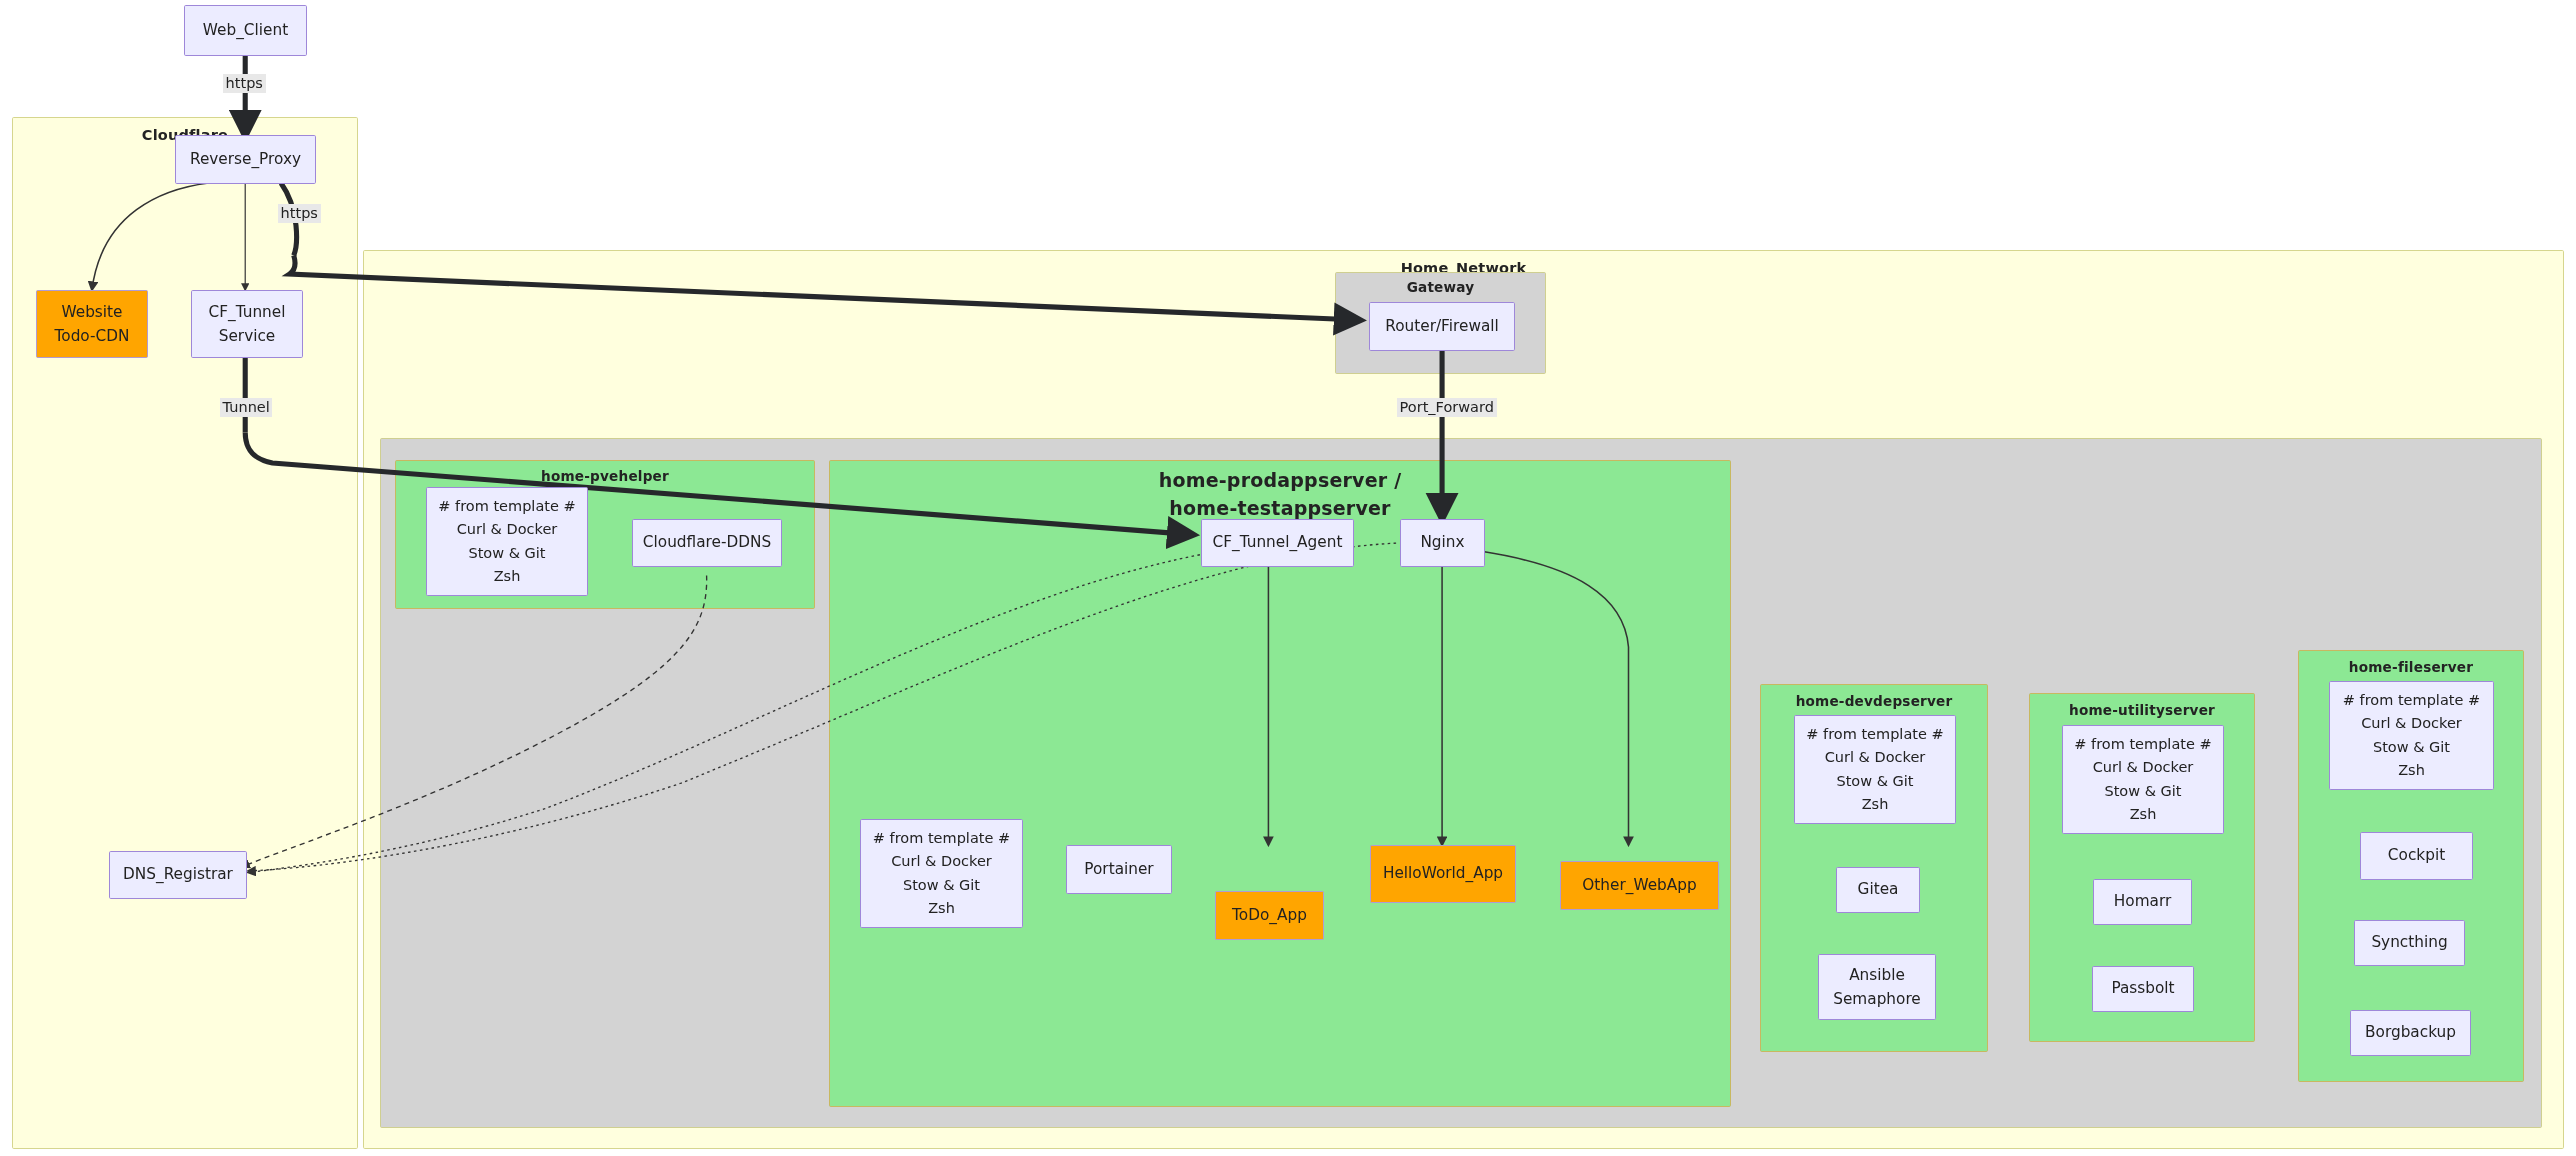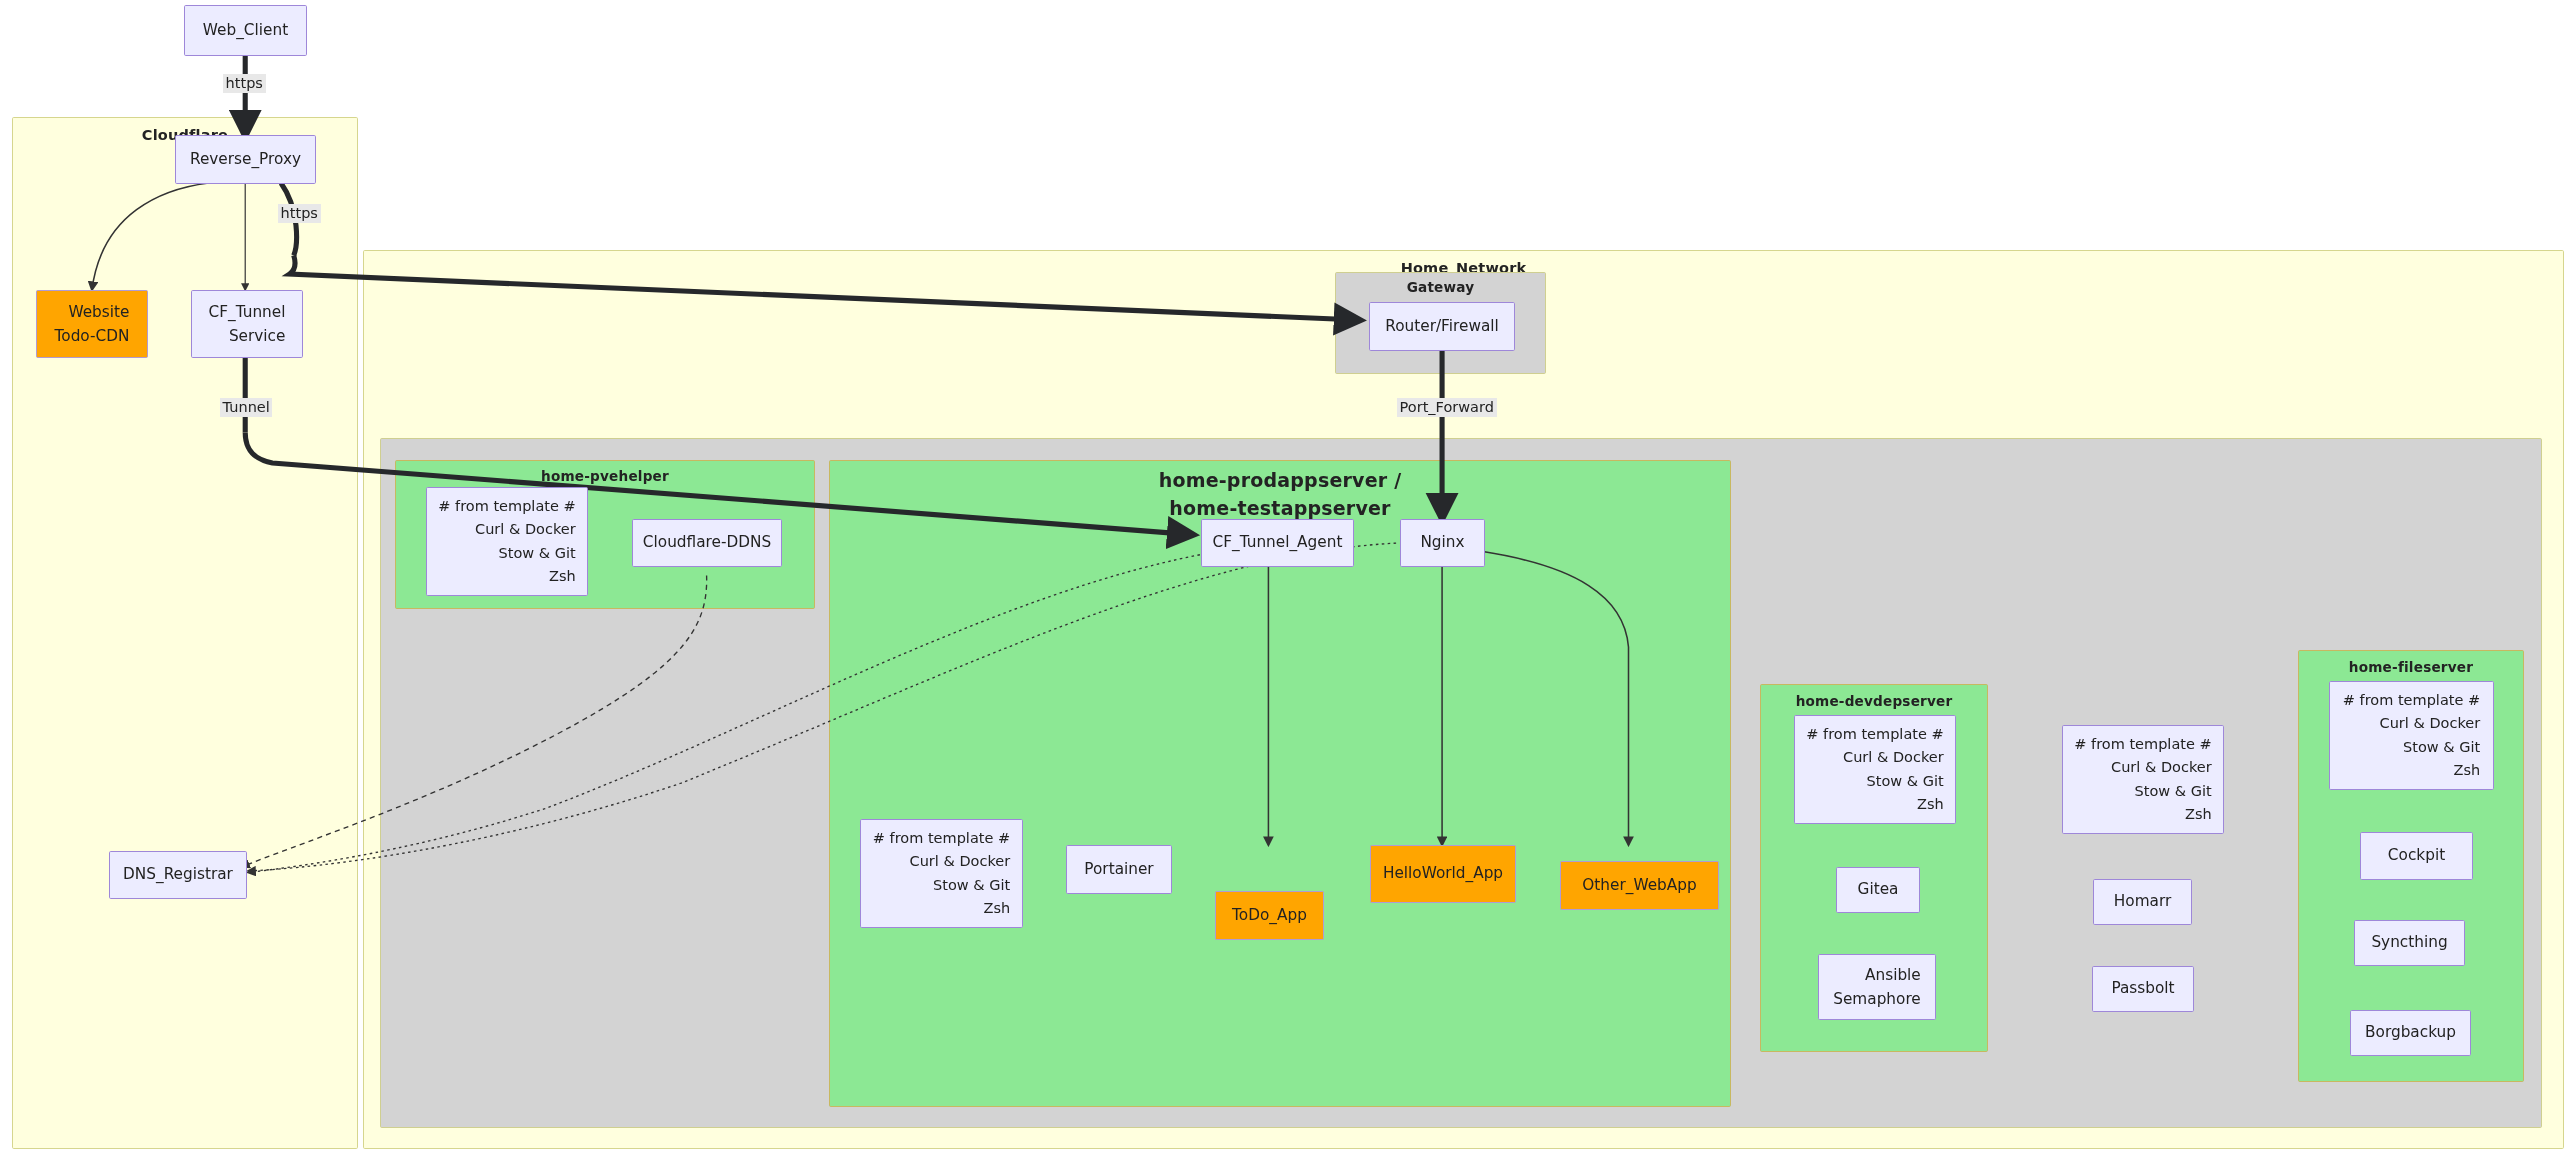--- a/index.html
+++ b/index.html
@@ -49,21 +49,21 @@
     display: flex;
     flex-direction: column;
     align-items: center;
     justify-content: center;
     border: 1.7px solid #9e87d9;
     border-radius: 1.7px;
     background: #ececff;
     color: #222222;
     font-size: 15.3px;
     line-height: 1.55;
-    text-align: right;
+    text-align: center;
     white-space: pre-line;
     padding: 1.7px 5.1px;
   }
   .node.orange {
     background: #ffa500;
     border-color: #b09bd4;
   }
   .node.multi { line-height: 1.6; }
 
   
@@ -118,20 +118,23 @@
 
   <div class="subgraph sg-green" style="left:829px; top:460px; height:647px; width:902px;">
     <div class="sg-title" style="top:6px; font-size:19px;">home-prodappserver /
 home-testappserver</div>
   </div>
 
   <div class="subgraph sg-green" style="left:1760px; top:684px; height:368px; width:228px;">
     <div class="sg-title" style="top:6.8px; font-size:13.6px;">home-devdepserver</div>
   </div>
 
+  <div class="subgraph sg-green" style="left:2029px; top:693px; height:349px; width:226px;">
+    <div class="sg-title" style="top:6.8px; font-size:13.6px;">home-utilityserver</div>
+  </div>
 
   <div class="subgraph sg-green" style="left:2298px; top:650px; height:432px; width:226px;">
     <div class="sg-title" style="top:6.8px; font-size:13.6px;">home-fileserver</div>
   </div>
 
   <svg id="edges" viewBox="0 0 3026 1358">
     <defs>
       <marker id="ah-thick" viewBox="0 0 12 12" refX="9" refY="6" markerWidth="6.5" markerHeight="6.5" orient="auto-start-reverse">
         <path d="M0,0 L12,6 L0,12 z" fill="#26282b"></path>
       </marker>

